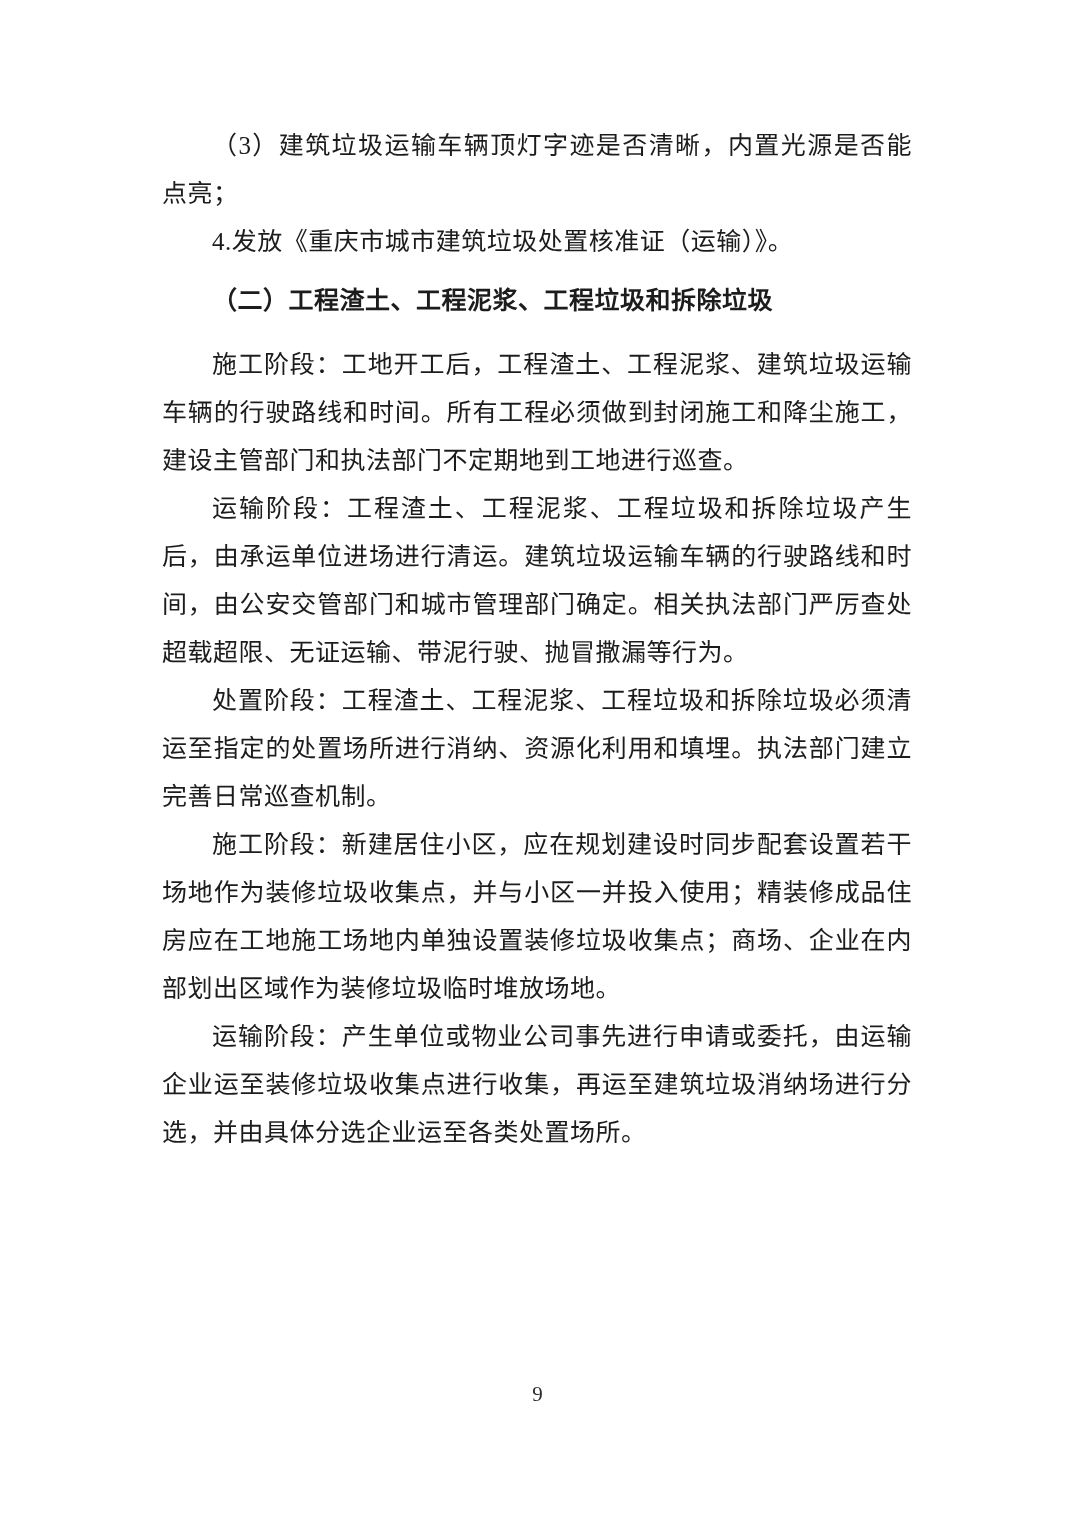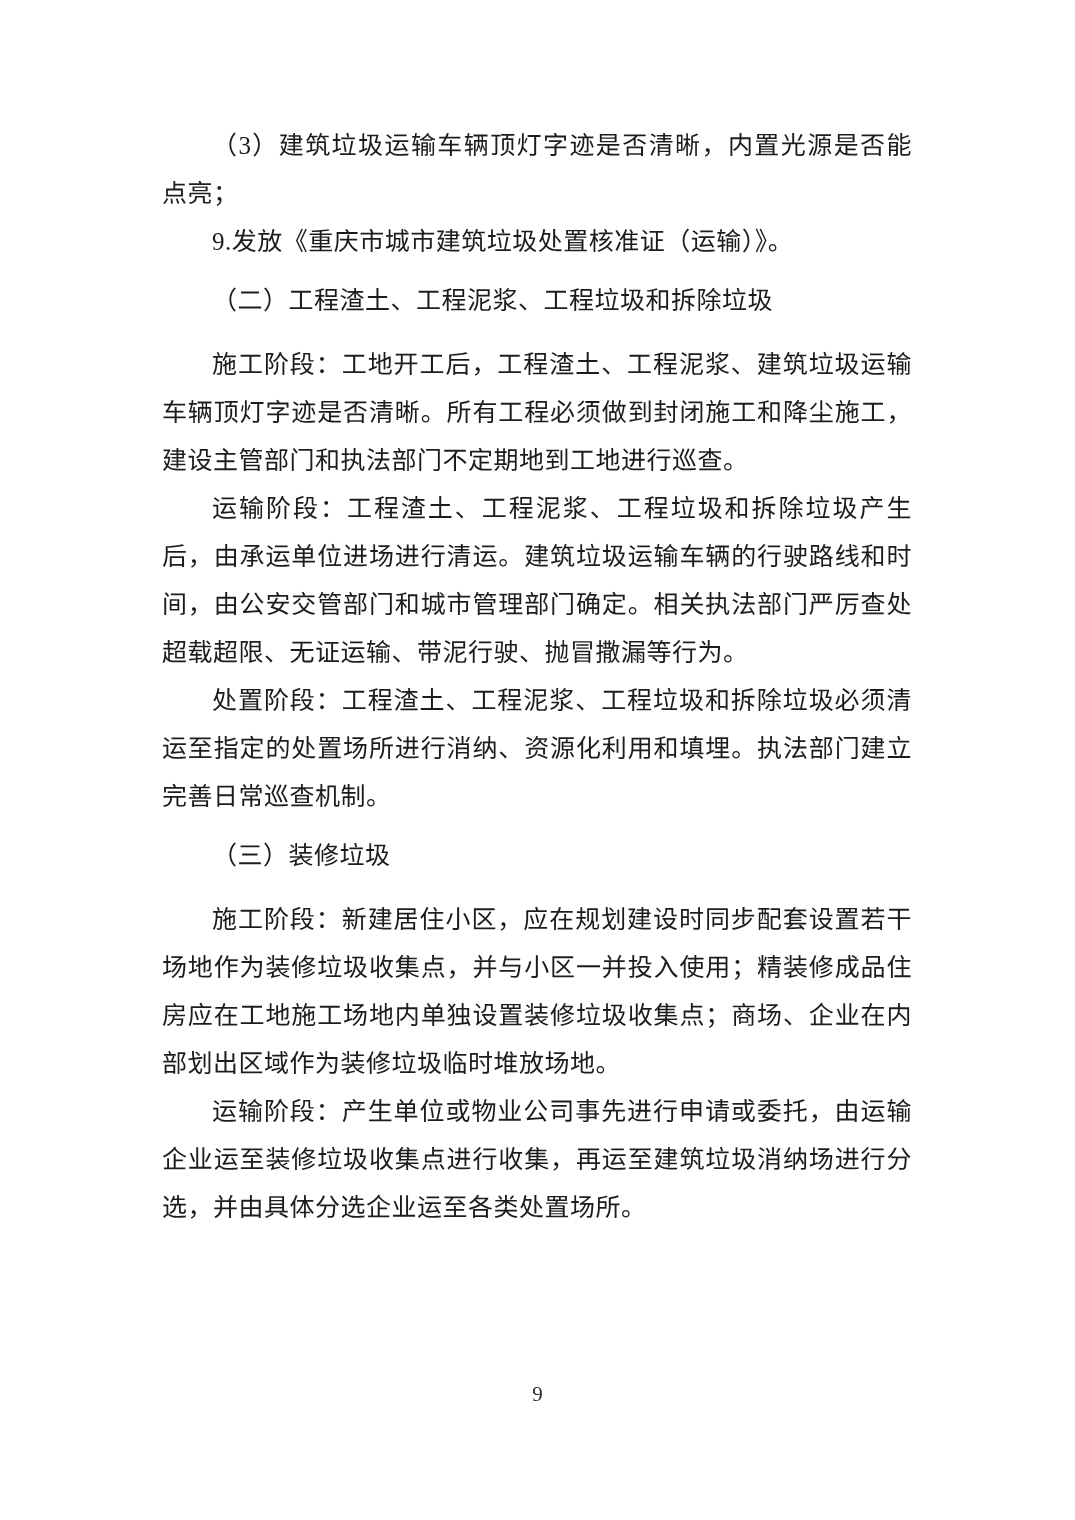--- a/index.html
+++ b/index.html
@@ -27,42 +27,41 @@
     margin: 0;
     font-size: 25px;
     line-height: 48px;
     text-align: justify;
     text-indent: 2em;
     word-break: break-all;
     letter-spacing: 0.5px;
   }
   .heading {
     margin: 11px 0 16px 0;
-    font-weight: normal; 
+    font-weight: bold; 
   }
   .page-number {
     position: absolute;
     top: 1382px;
     left: 0;
     width: 100%;
     text-align: center;
     font-size: 21px;
     line-height: 24px;
     color: #2a2a2a;
   }
 </style>
 </head>
 <body>
 
 <div class="page">
   <div class="content">
     <p class="para">（3）建筑垃圾运输车辆顶灯字迹是否清晰，内置光源是否能点亮；</p>
-    <p class="para">9.发放《重庆市城市建筑垃圾处置核准证（运输）》。</p>
+    <p class="para">4.发放《重庆市城市建筑垃圾处置核准证（运输）》。</p>
     <p class="para heading">（二）工程渣土、工程泥浆、工程垃圾和拆除垃圾</p>
-    <p class="para">施工阶段：工地开工后，工程渣土、工程泥浆、建筑垃圾运输车辆顶灯字迹是否清晰。所有工程必须做到封闭施工和降尘施工，建设主管部门和执法部门不定期地到工地进行巡查。</p>
+    <p class="para">施工阶段：工地开工后，工程渣土、工程泥浆、建筑垃圾运输车辆的行驶路线和时间。所有工程必须做到封闭施工和降尘施工，建设主管部门和执法部门不定期地到工地进行巡查。</p>
     <p class="para">运输阶段：工程渣土、工程泥浆、工程垃圾和拆除垃圾产生后，由承运单位进场进行清运。建筑垃圾运输车辆的行驶路线和时间，由公安交管部门和城市管理部门确定。相关执法部门严厉查处超载超限、无证运输、带泥行驶、抛冒撒漏等行为。</p>
     <p class="para">处置阶段：工程渣土、工程泥浆、工程垃圾和拆除垃圾必须清运至指定的处置场所进行消纳、资源化利用和填埋。执法部门建立完善日常巡查机制。</p>
-    <p class="para heading">（三）装修垃圾</p>
     <p class="para">施工阶段：新建居住小区，应在规划建设时同步配套设置若干场地作为装修垃圾收集点，并与小区一并投入使用；精装修成品住房应在工地施工场地内单独设置装修垃圾收集点；商场、企业在内部划出区域作为装修垃圾临时堆放场地。</p>
     <p class="para">运输阶段：产生单位或物业公司事先进行申请或委托，由运输企业运至装修垃圾收集点进行收集，再运至建筑垃圾消纳场进行分选，并由具体分选企业运至各类处置场所。</p>
   </div>
   <div class="page-number">9</div>
 </div>
 
 </body></html>

